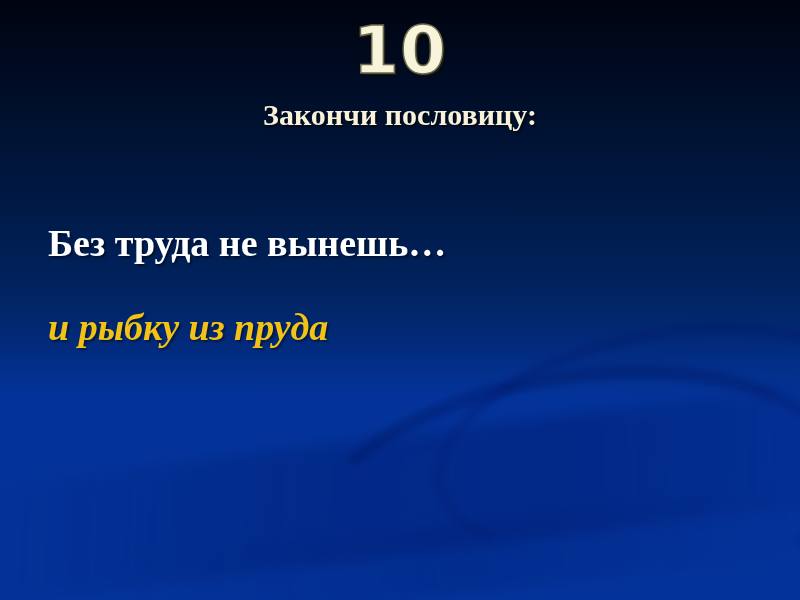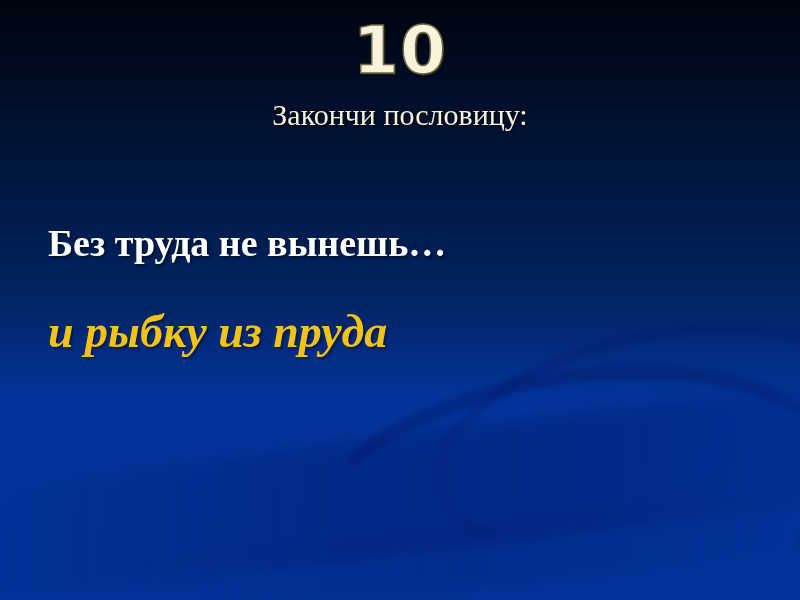--- a/index.html
+++ b/index.html
@@ -114,21 +114,21 @@
   }
 
   
   .prompt-line {
     position: absolute;
     top: 98px;
     left: 0;
     width: 800px;
     text-align: center;
     font-size: 30px;
-    font-weight: normal;
+    font-weight: bold;
     line-height: 1.1;
     color: #f7f2d8;
     text-shadow: 2px 2px 2px rgba(0, 0, 0, 0.55);
   }
 
   
   .question-line {
     position: absolute;
     top: 222px;
     left: 48px;
@@ -142,21 +142,21 @@
     white-space: nowrap;
   }
 
   
   .answer-line {
     position: absolute;
     top: 306px;
     left: 48px;
     width: 710px;
     text-align: left;
-    font-size: 46px;
+    font-size: 38px;
     font-weight: bold;
     font-style: italic;
     line-height: 1.12;
     color: #f2c314;
     text-shadow: 2px 2px 2px rgba(0, 0, 0, 0.40);
     white-space: nowrap;
   }
 </style>
 </head>
 <body>

